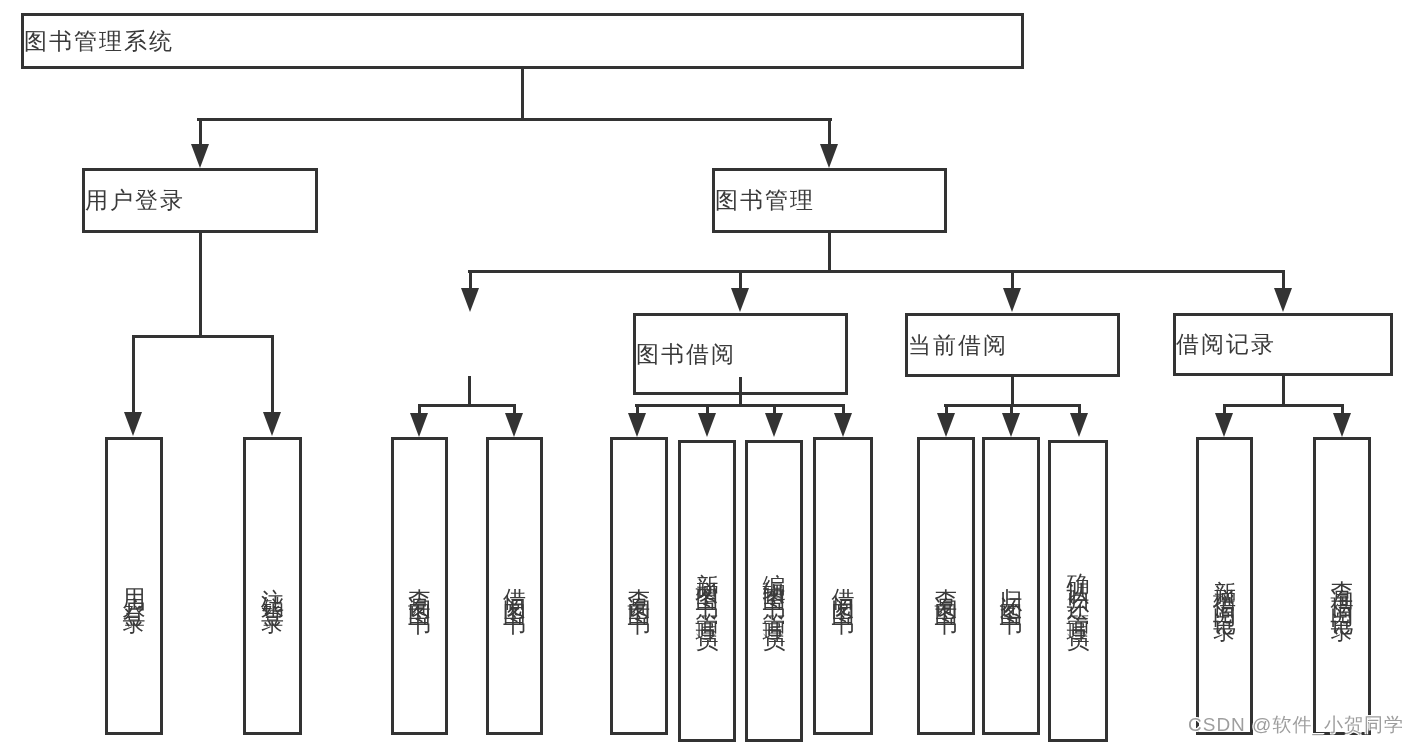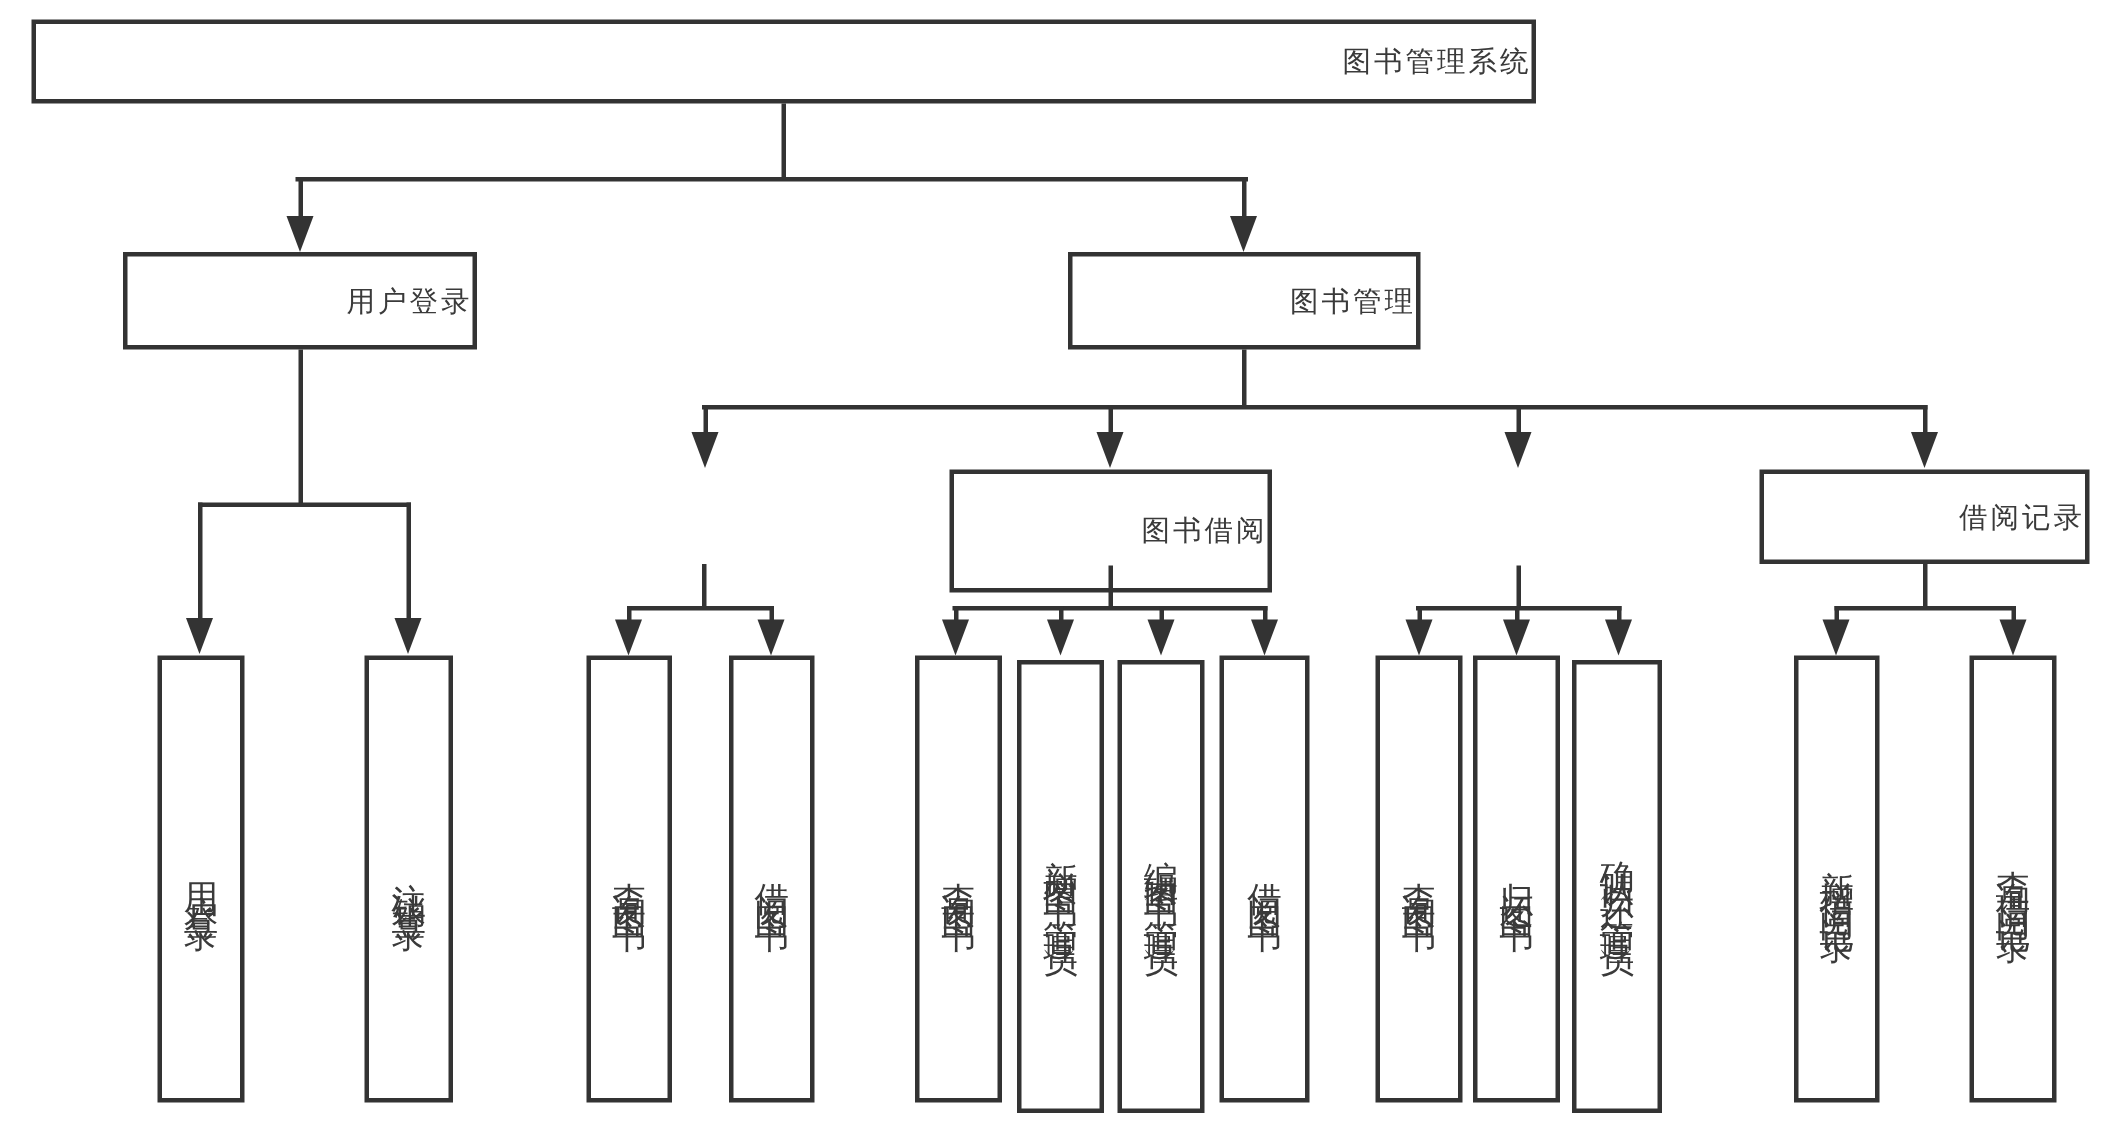--- a/index.html
+++ b/index.html
@@ -2,22 +2,22 @@
 <html><head>
 <meta charset="utf-8">
 <style>
   html,body{margin:0;padding:0;background:#fff;}
   .canvas{
     position:relative;width:1405px;height:747px;background:#ffffff;
     font-family:"Liberation Sans","DejaVu Sans",sans-serif;overflow:hidden;
   }
   .hbox{
     position:absolute;background:#fff;border:3px solid #333;box-sizing:border-box;
-    display:flex;align-items:center;justify-content:flex-end;
-    font-size:19px;color:#3a3a3a;letter-spacing:2px;white-space:nowrap;
+    display:flex;align-items:center;justify-content:flex-start;
+    font-size:23px;color:#3a3a3a;letter-spacing:2px;white-space:nowrap;
   }
   .vbox{
     position:absolute;background:#fff;border:3px solid #333;box-sizing:border-box;
     display:flex;align-items:center;justify-content:center;
     font-size:23px;color:#3a3a3a;
   }
   .vtext{writing-mode:vertical-rl;text-orientation:mixed;letter-spacing:8px;line-height:1;}
   .vl{position:absolute;width:3px;background:#333;}
   .hl{position:absolute;height:3px;background:#333;}
   .arr{position:absolute;width:0;height:0;
@@ -40,20 +40,23 @@
 
   <div class="hbox" style="left:82px;top:168px;width:236px;height:65px">
     <span>用户登录</span>
   </div>
   <div class="hbox" style="left:712px;top:168px;width:235px;height:65px">
     <span>图书管理</span>
   </div>
 
   <div class="hbox" style="left:633px;top:313px;width:215px;height:82px">
     <span>图书借阅</span>
+  </div>
+  <div class="hbox" style="left:905px;top:313px;width:215px;height:64px">
+    <span>当前借阅</span>
   </div>
   <div class="hbox" style="left:1173px;top:313px;width:220px;height:63px">
     <span>借阅记录</span>
   </div>
 
   <div class="vbox" style="left:105px;top:437px;width:58px;height:298px">
     <span class="vtext">用户登录</span>
   </div>
   <div class="vbox" style="left:243px;top:437px;width:59px;height:298px">
     <span class="vtext">注销登录</span>
@@ -148,14 +151,15 @@
   <div class="vl" style="left:1078px;top:404px;height:10px"></div>
   <div class="arr" style="left:1070px;top:413px"></div>
 
   <div class="vl" style="left:1282px;top:376px;height:30px"></div>
   <div class="hl" style="left:1223px;top:404px;width:121px"></div>
   <div class="vl" style="left:1223px;top:404px;height:10px"></div>
   <div class="arr" style="left:1215px;top:413px"></div>
   <div class="vl" style="left:1341px;top:404px;height:10px"></div>
   <div class="arr" style="left:1333px;top:413px"></div>
 
+  <div class="watermark">CSDN @软件_小贺同学</div>
 
 </div>
 
 </body></html>

